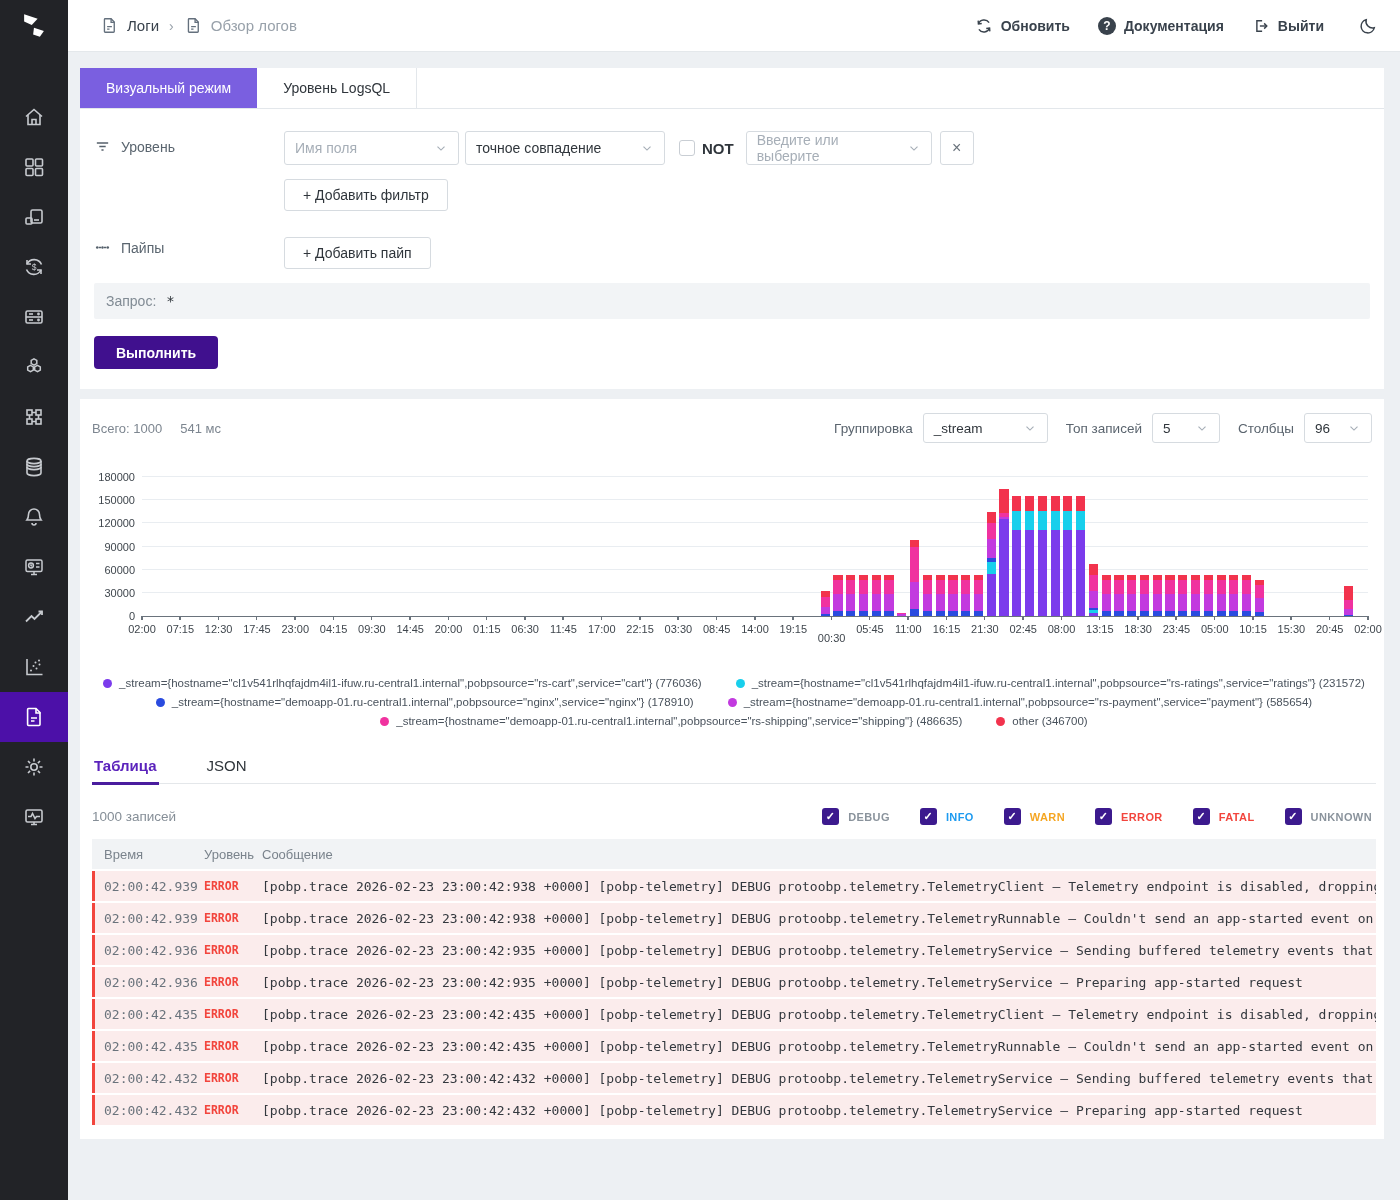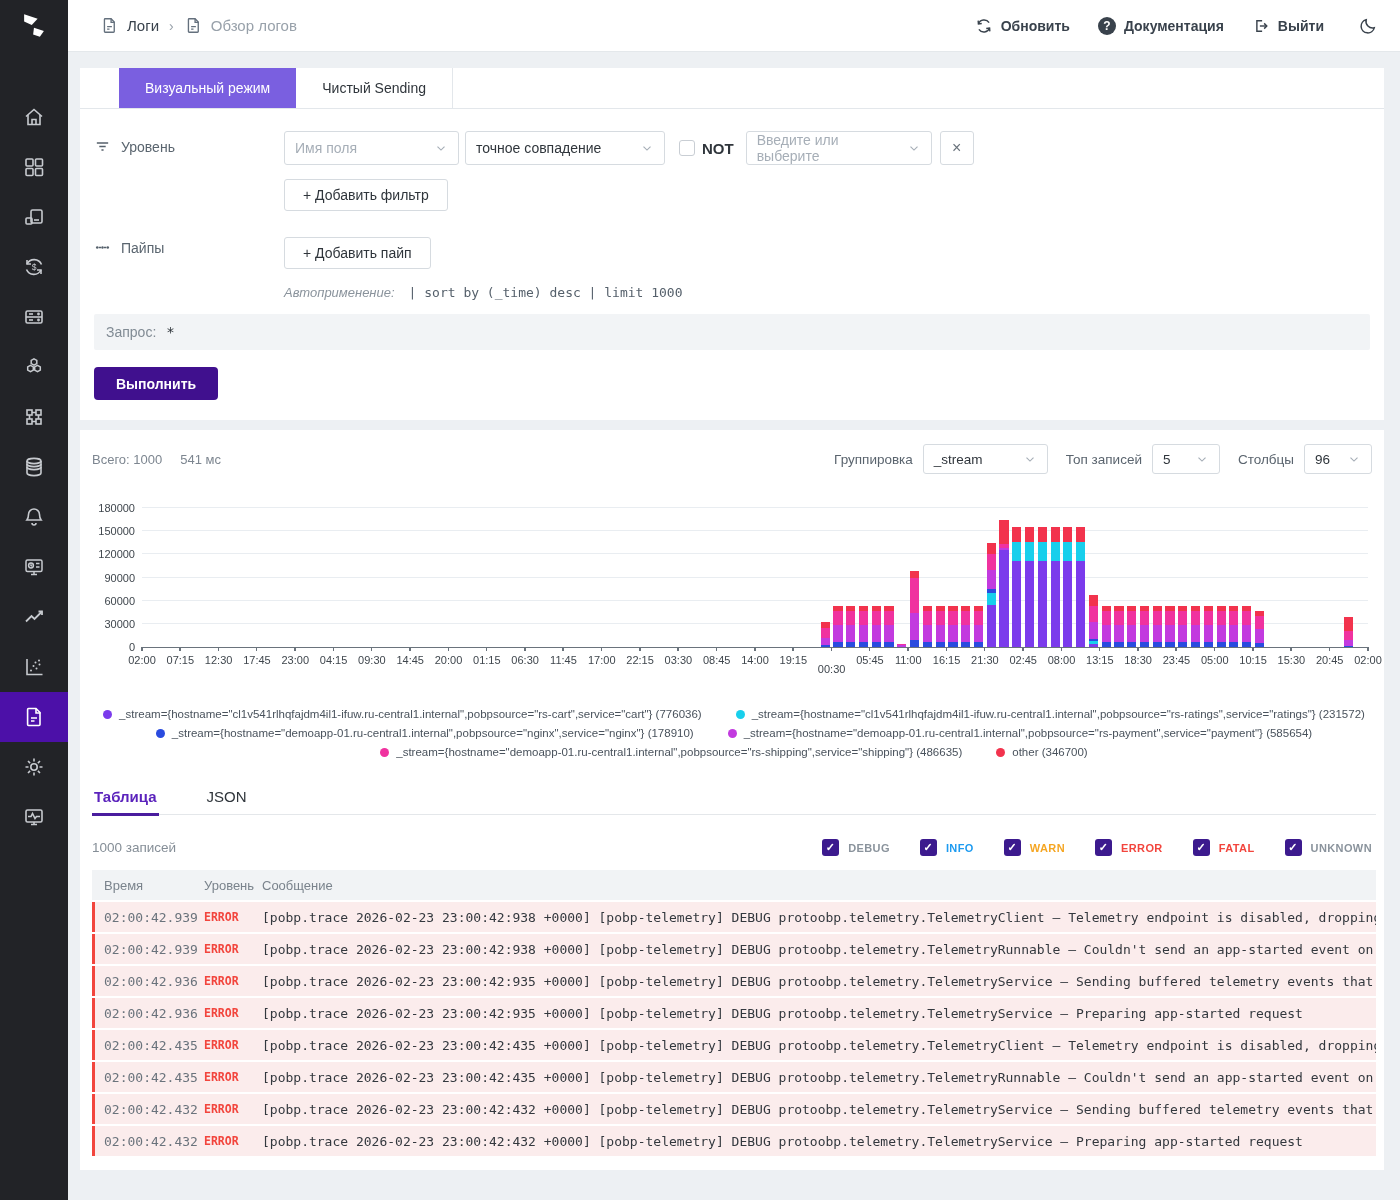--- a/index.html
+++ b/index.html
@@ -25,21 +25,21 @@
   .crumb-sep { color:#98A1AA; font-size:14px; }
   .hdr-actions { display:flex; align-items:center; gap:28px; }
   .hdr-btn { display:flex; align-items:center; gap:8px; font-size:14px; font-weight:700; color:#39424C; cursor:pointer; }
   .hdr-btn svg { width:18px; height:18px; }
   .qmark { width:18px; height:18px; border-radius:50%; background:#39424C; color:#fff; font-size:12px; font-weight:700; display:flex; align-items:center; justify-content:center; }
   .moon { color:#39424C; cursor:pointer; display:flex; margin-left:6px; }
 
   
   .content { position:absolute; left:68px; top:52px; right:0; bottom:0; padding:16px 16px 0 12px; }
 
-  .tabs-row { display:flex; border-bottom:1px solid #E3E7EB; background:#fff;padding-left:39px; }
+  .tabs-row { display:flex; border-bottom:1px solid #E3E7EB; background:#fff; }
   .qtab { height:40px; display:flex; align-items:center; padding:0 26px; font-size:14px; cursor:pointer; border-right:1px solid #E3E7EB; background:#fff; color:#2F353B; }
   .qtab.active { background:#7A5FE0; color:#fff; border-right:none; }
 
   .card1 { background:#fff; padding:0 0 2px 0; }
   .qb-body { padding:22px 14px 18px 14px; }
   .qb-row { display:flex; align-items:flex-start; }
   .qb-label { width:190px; display:flex; align-items:center; gap:10px; color:#5A656F; font-size:14px; padding-top:7px; }
   .qb-label svg { width:17px; height:17px; color:#55606B; }
   .filter-line { display:flex; align-items:center; gap:0; }
   .sel { display:inline-flex; align-items:center; justify-content:space-between; border:1px solid #D6DBE0; border-radius:3px; height:34px; padding:0 10px; background:#fff; font-size:14px; cursor:pointer; color:#2F353B; }
@@ -292,21 +292,21 @@
           </svg>
       </div>
     </div>
   </header>
 
   <main class="content">
 
     <section class="card1">
       <div class="tabs-row">
         <div class="qtab active">Визуальный режим</div>
-        <div class="qtab">Чистый Sending</div>
+        <div class="qtab">Уровень LogsQL</div>
         <div style="flex:1; background:#fff;"></div>
       </div>
 
       <div class="qb-body">
         <div class="qb-row">
           <div class="qb-label">
             <svg viewBox="0 0 24 24" fill="none" stroke="currentColor" stroke-width="2">
                 <path d="M4 7h16M7.5 12h9M10.5 17h3"></path>
               </svg>
             <span>Уровень</span>
@@ -351,24 +351,20 @@
                 <circle cx="19.5" cy="12" r="1.7" fill="currentColor" stroke="none"></circle>
                 <path d="M6.5 12h3.5M14 12h3.5"></path>
               </svg>
             <span>Пайпы</span>
           </div>
           <div style="flex:1">
             <button class="add-btn" style="text-align:right;">+ Добавить пайп</button>
           </div>
         </div>
 
-        <div class="auto-row">
-          <span class="auto-label">Автоприменение:</span>
-          <span class="auto-val">| sort by (_time) desc  | limit 1000</span>
-        </div>
 
         <div class="query-bar">
           <span class="query-label">Запрос:</span>
           <span class="query-val">*</span>
         </div>
 
         <button class="run-btn">Выполнить</button>
 
       </div>
     </section>

